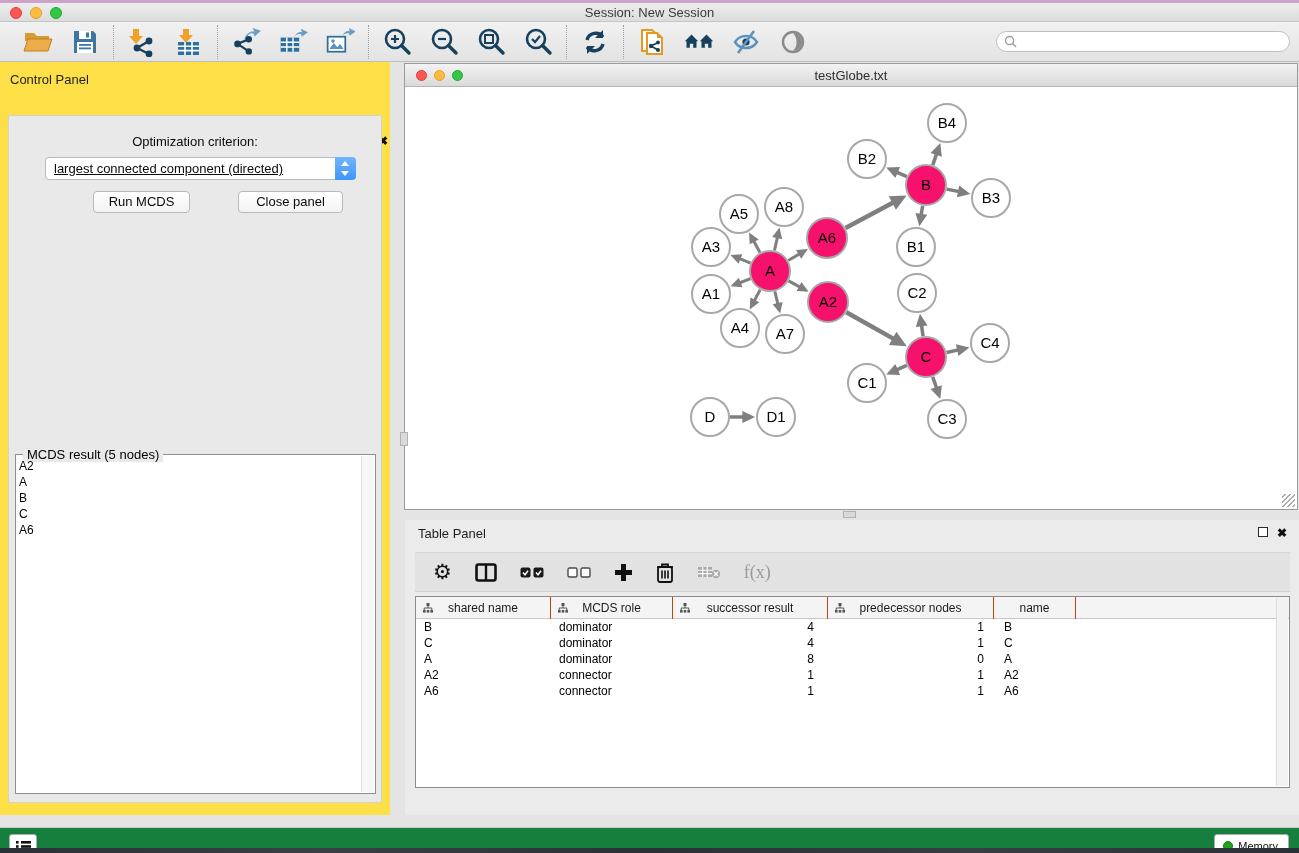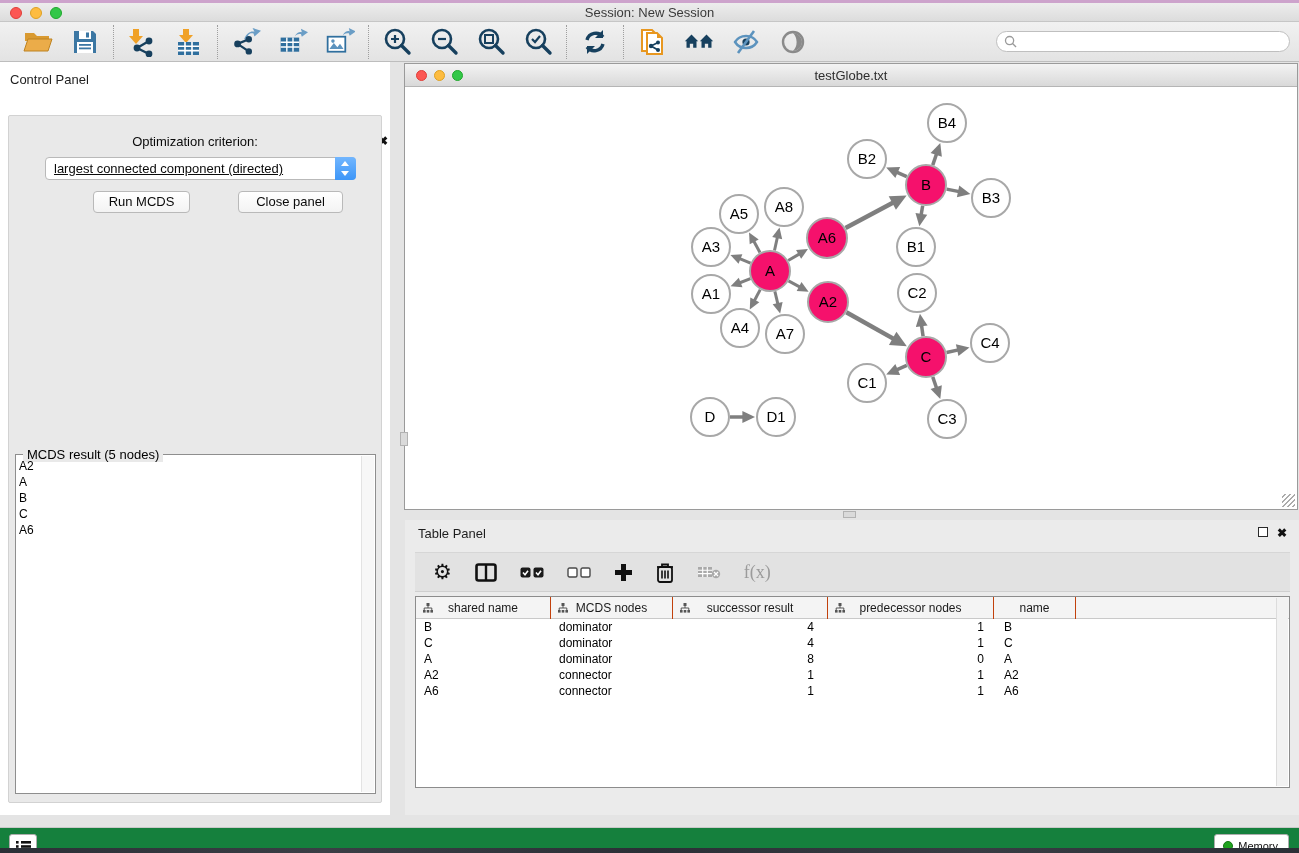--- a/index.html
+++ b/index.html
@@ -26,21 +26,21 @@
   .toolbar { position:absolute; top:22px; left:0; width:100%; height:40px;
     background:linear-gradient(#F1F1F1,#E3E3E3); border-bottom:1px solid #BDBDBD;
     display:flex; align-items:center; padding-left:10px; }
   .tb-group { display:flex; align-items:center; gap:17px; padding:0 13px; }
   .tb-sep { width:0; height:34px; border-left:1px dotted #9E9E9E; }
   .tb-icon { width:30px; height:30px; display:flex; align-items:center; justify-content:center; }
   .search-box { position:absolute; right:9px; top:9px; width:294px; height:21px;
     background:#FFFFFF; border:1px solid #BFBFBF; border-radius:11px; display:flex; align-items:center; padding-left:7px; }
 
   
-  .control-panel { position:absolute; left:0; top:62px; width:390px; height:753px; background:#ffffff; }
+  .control-panel { position:absolute; left:0; top:62px; width:390px; height:753px; background:#fde047; }
   .cp-title { position:absolute; left:10px; top:10px; font-size:13px; color:#1E1E1E; }
   .panel-float { position:absolute; width:10px; height:10px; border:1.5px solid #2A2A2A; background:#fff; }
   .panel-close { position:absolute; font-size:12px; font-weight:bold; color:#111; line-height:10px; }
   .cp-tabs { position:absolute; left:0; right:0; top:34px; display:flex; justify-content:center; }
   .seg-tab { height:21px; line-height:19px; padding:0 13px; font-size:13px; color:#111;
     background:#FFFFFF; border:1px solid #C6C6C6; border-right:none; cursor:default; }
   .seg-tab:first-child { border-radius:4px 0 0 4px; }
   .seg-tab:last-child { border-radius:0 4px 4px 0; border-right:1px solid #C6C6C6; }
   .seg-tab.active { background:#3B99FC; border-color:#3B99FC; color:#FFFFFF; }
   .cp-content { position:absolute; left:8px; top:53px; width:374px; height:688px;
@@ -472,21 +472,21 @@
           <span>shared name</span>
         </div>
         <div class="th-cell" style="width: 122px;">
           <span class="th-icon"><svg width="10" height="10" viewBox="0 0 10 10">
               <rect x="3.5" y="0" width="3" height="3" fill="#555"></rect>
               <path d="M5 3 v2 M1.2 7 v-2 h7.6 v2" stroke="#555" stroke-width="1" fill="none"></path>
               <rect x="0" y="7" width="2.6" height="2.6" fill="#555"></rect>
               <rect x="3.7" y="7" width="2.6" height="2.6" fill="#555"></rect>
               <rect x="7.4" y="7" width="2.6" height="2.6" fill="#555"></rect>
             </svg></span>
-          <span>MCDS nodes</span>
+          <span>MCDS role</span>
         </div>
         <div class="th-cell" style="width: 155px;">
           <span class="th-icon"><svg width="10" height="10" viewBox="0 0 10 10">
               <rect x="3.5" y="0" width="3" height="3" fill="#555"></rect>
               <path d="M5 3 v2 M1.2 7 v-2 h7.6 v2" stroke="#555" stroke-width="1" fill="none"></path>
               <rect x="0" y="7" width="2.6" height="2.6" fill="#555"></rect>
               <rect x="3.7" y="7" width="2.6" height="2.6" fill="#555"></rect>
               <rect x="7.4" y="7" width="2.6" height="2.6" fill="#555"></rect>
             </svg></span>
           <span>successor result</span>

